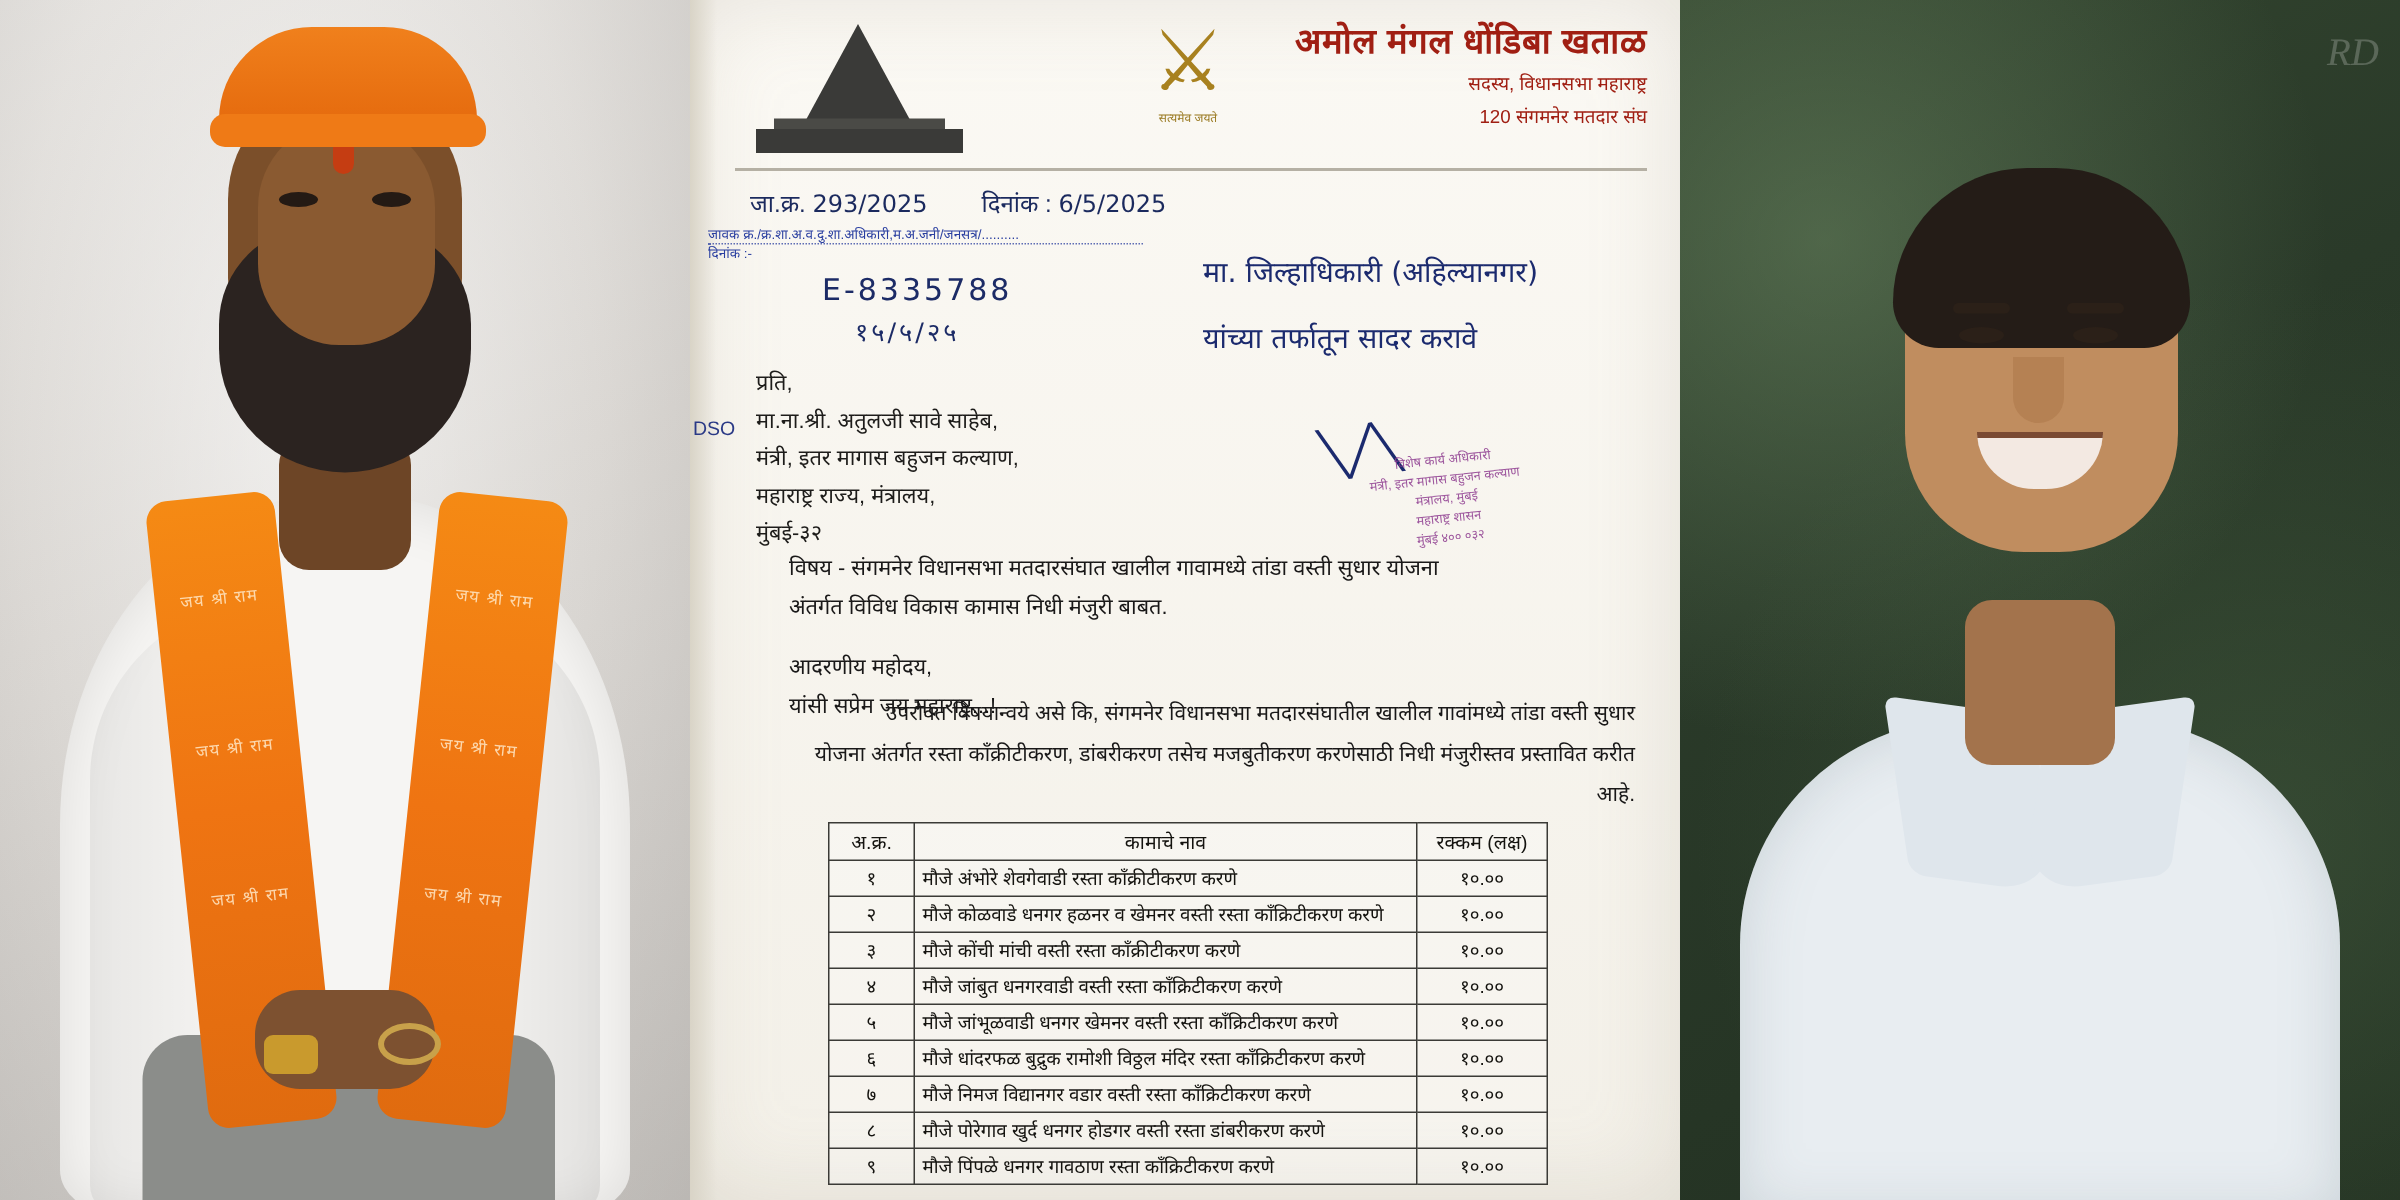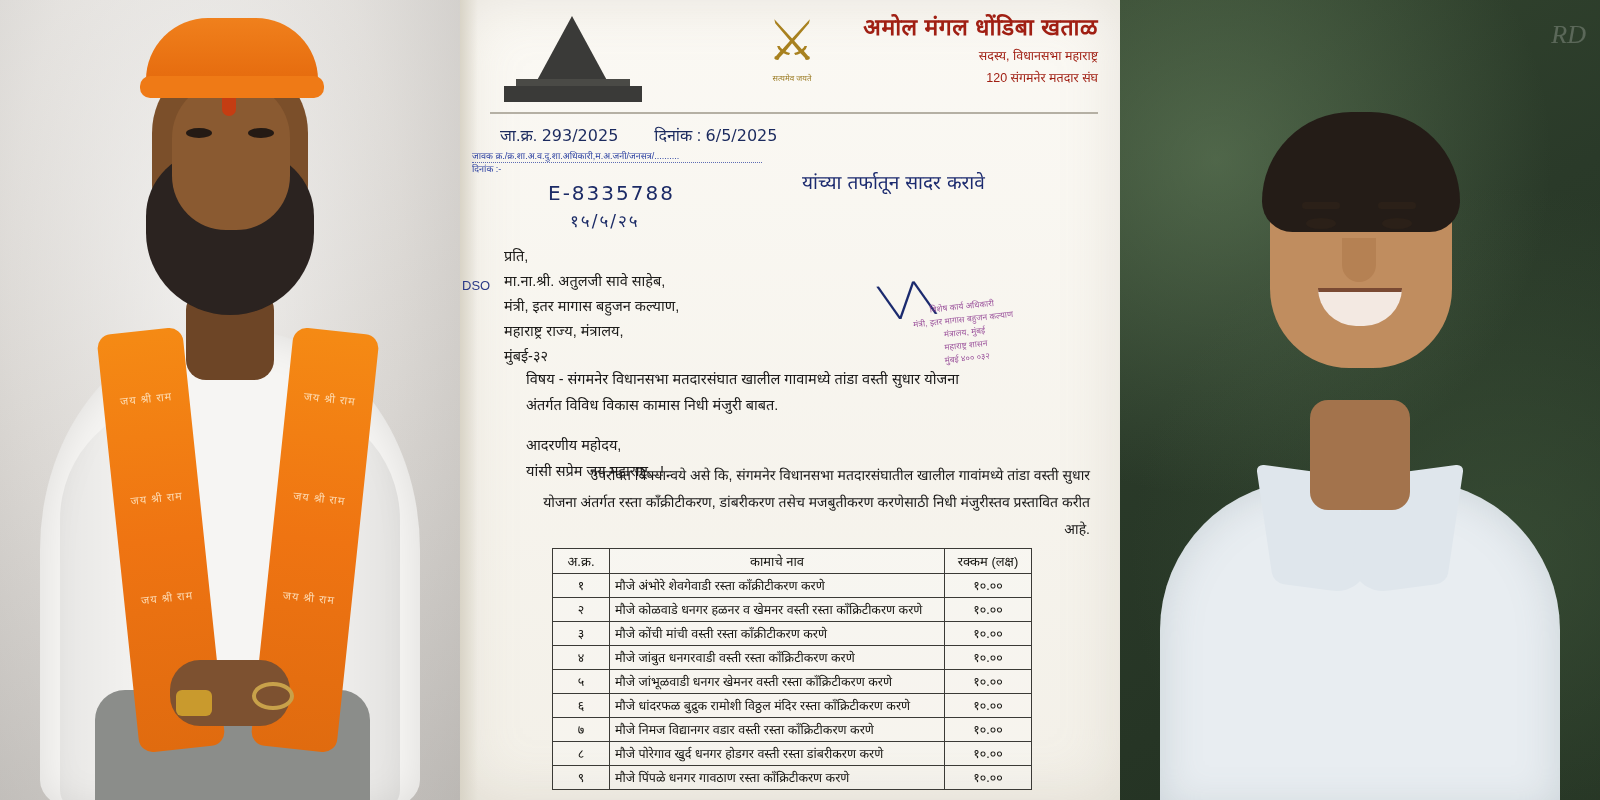--- a/index.html
+++ b/index.html
@@ -660,20 +660,21 @@
 
       <div class="addressee">
         <div>प्रति,</div>
         <div>मा.ना.श्री. अतुलजी सावे साहेब,</div>
         <div>मंत्री, इतर मागास बहुजन कल्याण,</div>
         <div>महाराष्ट्र राज्य, मंत्रालय,</div>
         <div>मुंबई-३२</div>
       </div>
 
       <div class="noting hand">
+        <div>मा. जिल्हाधिकारी (अहिल्यानगर)</div>
         <div>यांच्या तर्फातून सादर करावे</div>
       </div>
       <div class="sign-scribble">╲╱╲</div>
 
       <div class="round-stamp">
         <div>विशेष कार्य अधिकारी</div>
         <div>मंत्री, इतर मागास बहुजन कल्याण</div>
         <div>मंत्रालय, मुंबई</div>
         <div>महाराष्ट्र शासन</div>
         <div>मुंबई ४०० ०३२</div>

